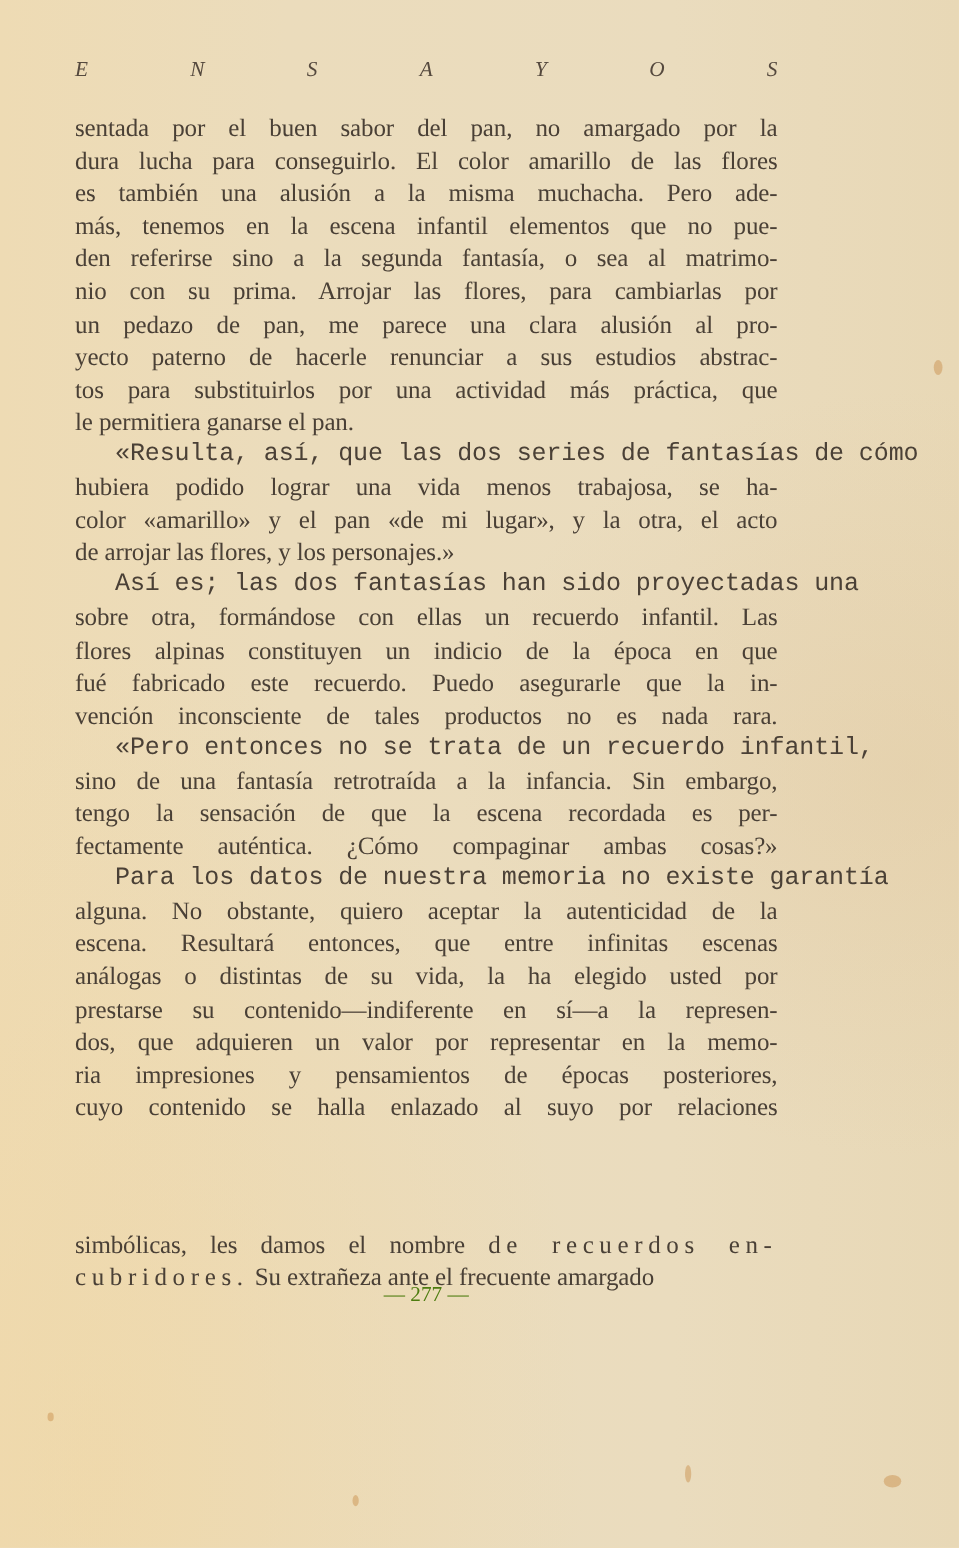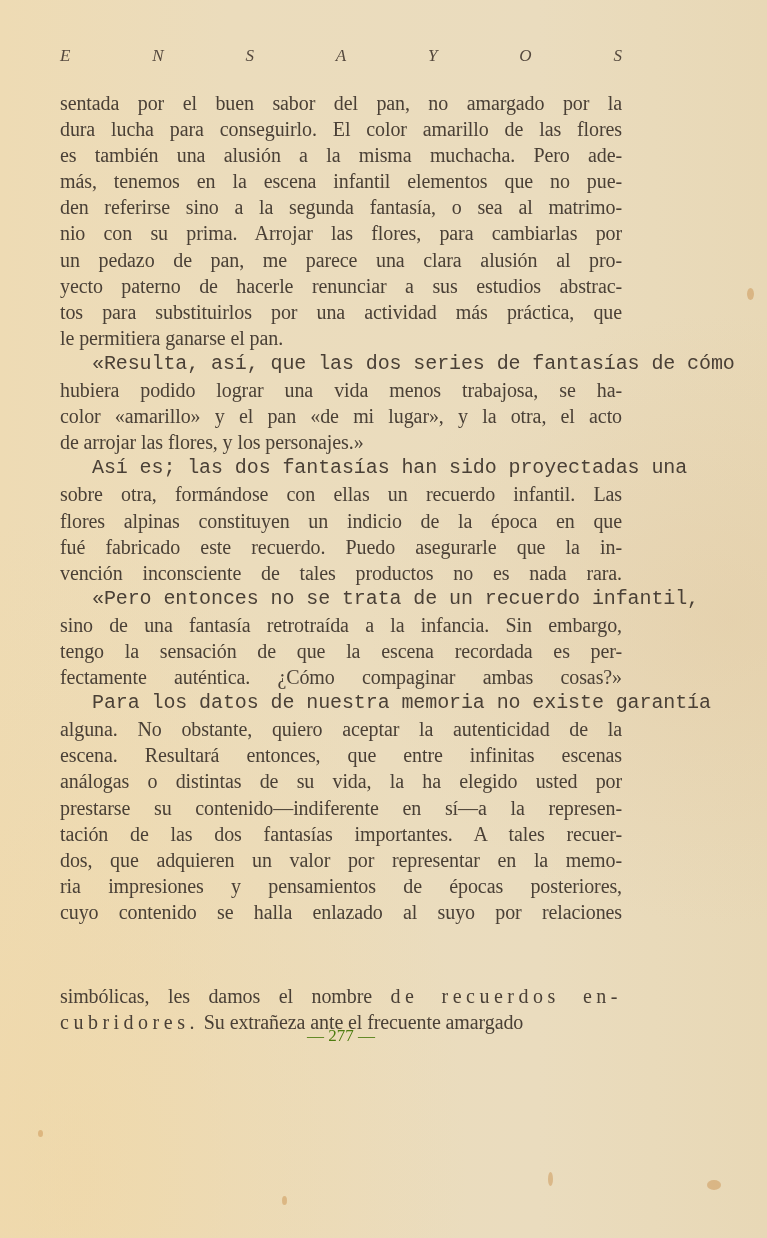--- a/index.html
+++ b/index.html
@@ -78,21 +78,20 @@
       <span class="line">vención inconsciente de tales productos no es nada rara.</span>
       <span class="line indent">«Pero entonces no se trata de un recuerdo infantil,</span>
       <span class="line">sino de una fantasía retrotraída a la infancia. Sin embargo,</span>
       <span class="line">tengo la sensación de que la escena recordada es per-</span>
       <span class="line">fectamente auténtica. ¿Cómo compaginar ambas cosas?»</span>
       <span class="line indent">Para los datos de nuestra memoria no existe garantía</span>
       <span class="line">alguna. No obstante, quiero aceptar la autenticidad de la</span>
       <span class="line">escena. Resultará entonces, que entre infinitas escenas</span>
       <span class="line">análogas o distintas de su vida, la ha elegido usted por</span>
       <span class="line">prestarse su contenido—indiferente en sí—a la represen-</span>
-      <span class="line">tación de las dos fantasías importantes. A tales recuer-</span>
       <span class="line">dos, que adquieren un valor por representar en la memo-</span>
       <span class="line">ria impresiones y pensamientos de épocas posteriores,</span>
       <span class="line">cuyo contenido se halla enlazado al suyo por relaciones</span>
     </div>
 
   <div class="body-text" style="top: calc(90px + 33 * 26.1px); margin-top: 32px;">
     <span class="line"><span>simbólicas, les damos el nombre </span><span class="spaced">de recuerdos en-</span></span>
     <span class="line last"><span class="spaced">cubridores.</span><span> Su extrañeza ante el frecuente amargado</span></span>
   </div>
 

